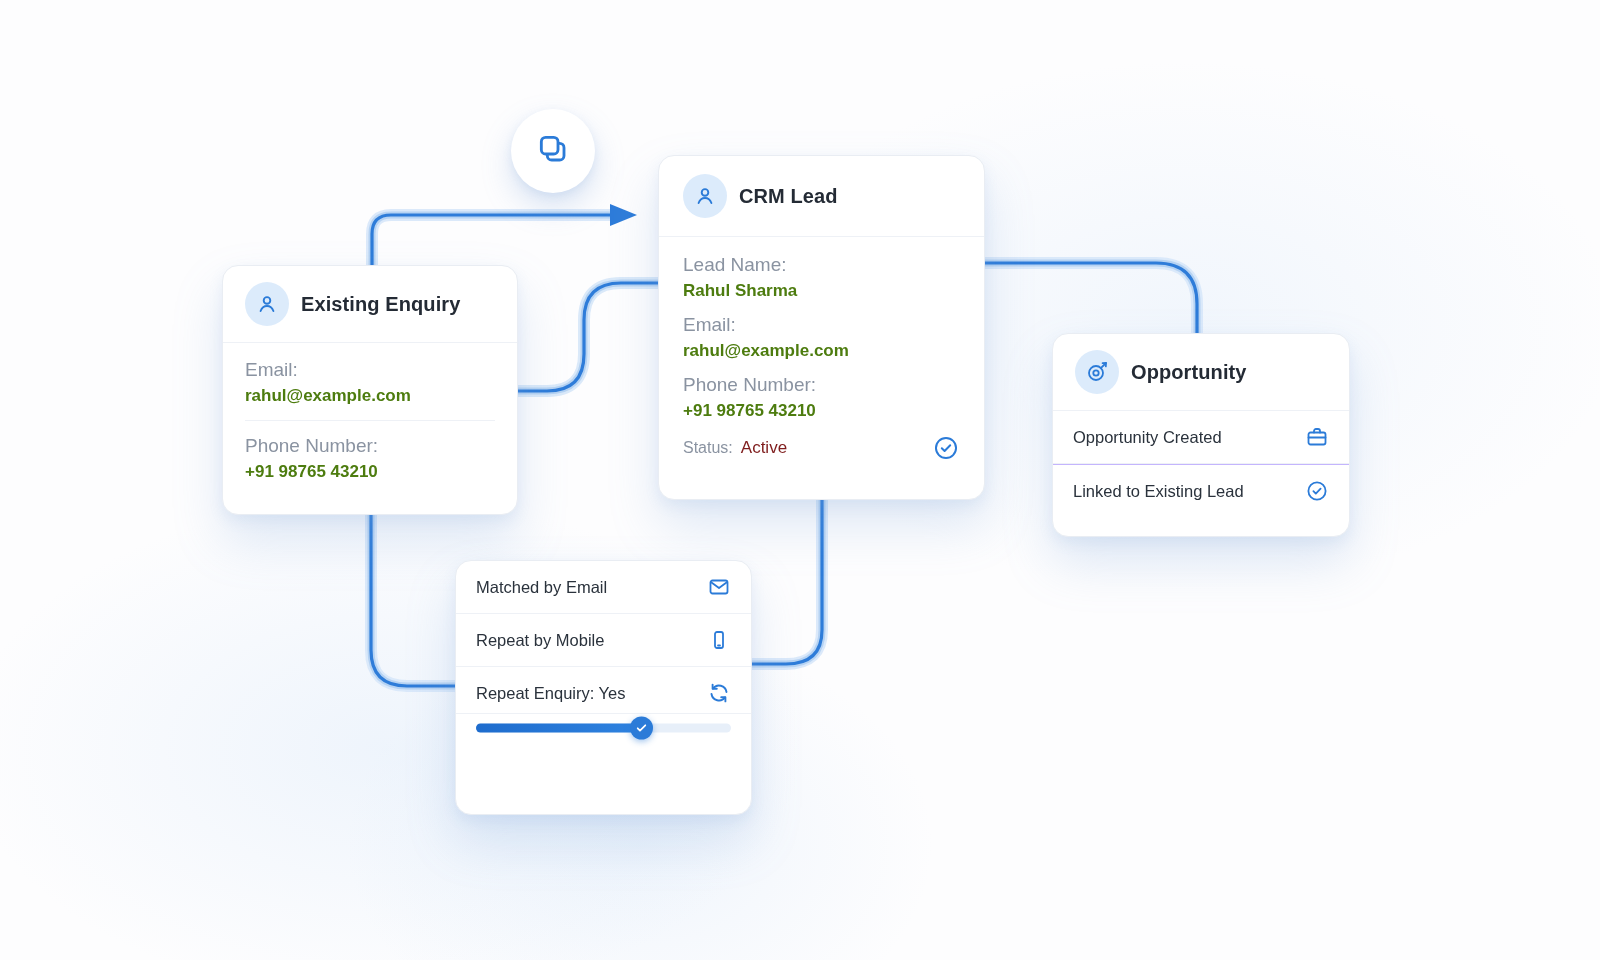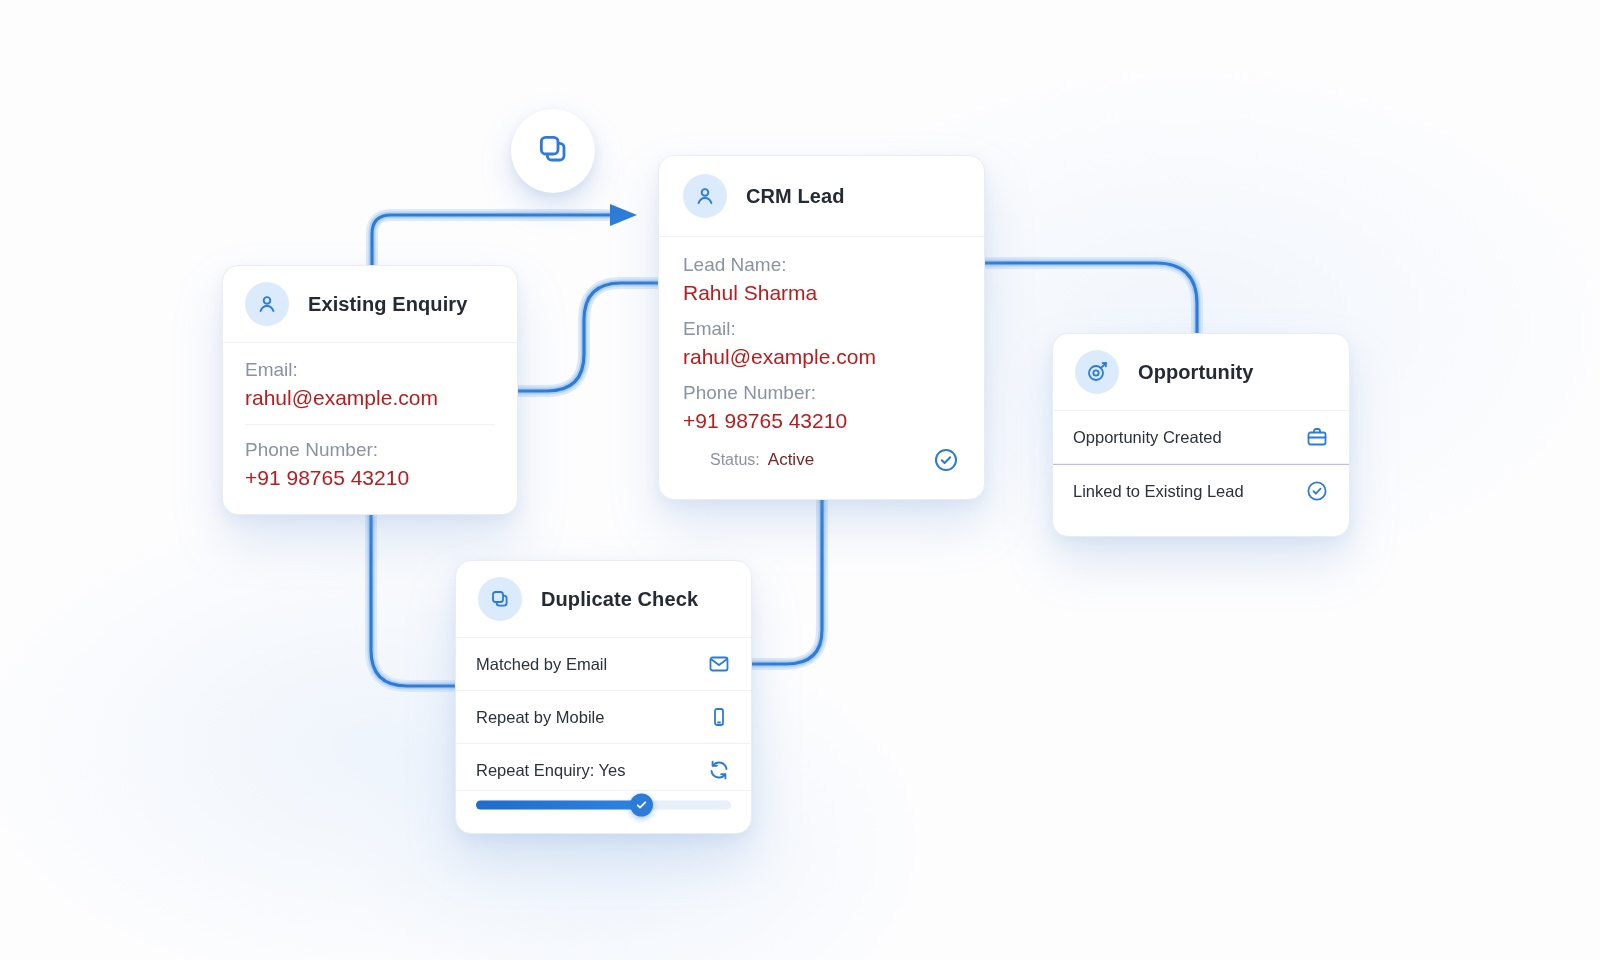--- a/index.html
+++ b/index.html
@@ -15,34 +15,34 @@
       #fdfdfe;
   }
 
   .connectors { position:absolute; inset:0; width:100%; height:100%; z-index:1; }
 
   .card {
     position:absolute; background:#ffffff; border:1px solid #e9edf3; border-radius:16px;
     box-shadow:0 26px 50px rgba(118,158,214,.22), 0 6px 14px rgba(118,158,214,.12);
     z-index:2; overflow:hidden;
   }
-  .card-header { display:flex; align-items:center; gap:19px; padding:16px 22px; border-bottom:1px solid #eef1f6; }
+  .card-header { display:flex; align-items:center; gap:12px; padding:16px 22px; border-bottom:1px solid #eef1f6; }
   .icon-bubble { width:44px; height:44px; border-radius:50%; background:#dcebfb; display:flex; align-items:center; justify-content:center; flex:0 0 auto; }
   .icon-bubble svg { width:24px; height:24px; }
   .card-title { font-size:20px; font-weight:700; color:#242b35; letter-spacing:.1px; }
 
   .card-body { padding:16px 22px 18px 22px; }
   .field-label { font-size:19px; color:#8a93a1; }
-  .field-value { font-size:21px; color:#b91c1c; margin-top:5px; font-weight:400; }
+  .field-value { font-size:17px; color:#4d7c0f; margin-top:5px; font-weight:700; }
   .field-group { margin-bottom:13px; }
   .field-group:last-child { margin-bottom:0; }
   .divider { border:none; border-top:1px solid #eef1f6; margin:14px 0; }
 
   .status-row { display:flex; align-items:center; margin-top:4px; }
-  .status-label { font-size:16px; color:#8a93a1;margin-left:27px; }
+  .status-label { font-size:16px; color:#8a93a1; }
   .status-value { font-size:17px; color:#7f1d1d; font-weight:500; margin-left:8px; }
   .status-row .right-icon { margin-left:auto; }
 
   .list-row { display:flex; align-items:center; justify-content:space-between; padding:14px 20px; border-bottom:1px solid #eef1f6; }
   .list-row:last-of-type { border-bottom:none; }
   .list-row .row-label { font-size:16.5px; color:#2a323c; font-weight:500; }
   .row-icon svg { width:24px; height:24px; display:block; }
   .right-icon svg { width:28px; height:28px; display:block; }
 
   .flow-badge {
@@ -197,29 +197,20 @@
       <span class="row-icon">
         <svg viewBox="0 0 24 24" fill="none" stroke="#2b7bd8" stroke-width="1.8" stroke-linecap="round" stroke-linejoin="round">
           <circle cx="12" cy="12" r="8.6"></circle>
           <path d="M8.4 12.2l2.4 2.4 4.8-5"></path>
         </svg>
       </span>
     </div>
   </div>
 
   <div class="card card-duplicate">
-    <div class="card-header">
-      <span class="icon-bubble">
-        <svg viewBox="0 0 24 24" fill="none" stroke="#2b7bd8" stroke-width="1.8" stroke-linejoin="round">
-          <rect x="8.6" y="8.6" width="10" height="10" rx="2.6"></rect>
-          <rect x="5" y="5" width="10" height="10" rx="2.6" fill="#dcebfb"></rect>
-        </svg>
-      </span>
-      <span class="card-title">Duplicate Check</span>
-    </div>
     <div class="list-row">
       <span class="row-label">Matched by Email</span>
       <span class="row-icon">
         <svg viewBox="0 0 24 24" fill="none" stroke="#2b7bd8" stroke-width="1.8" stroke-linecap="round" stroke-linejoin="round">
           <rect x="3.5" y="5.5" width="17" height="13" rx="2"></rect>
           <path d="M4.5 7.5 L12 13 L19.5 7.5"></path>
         </svg>
       </span>
     </div>
     <div class="list-row">

